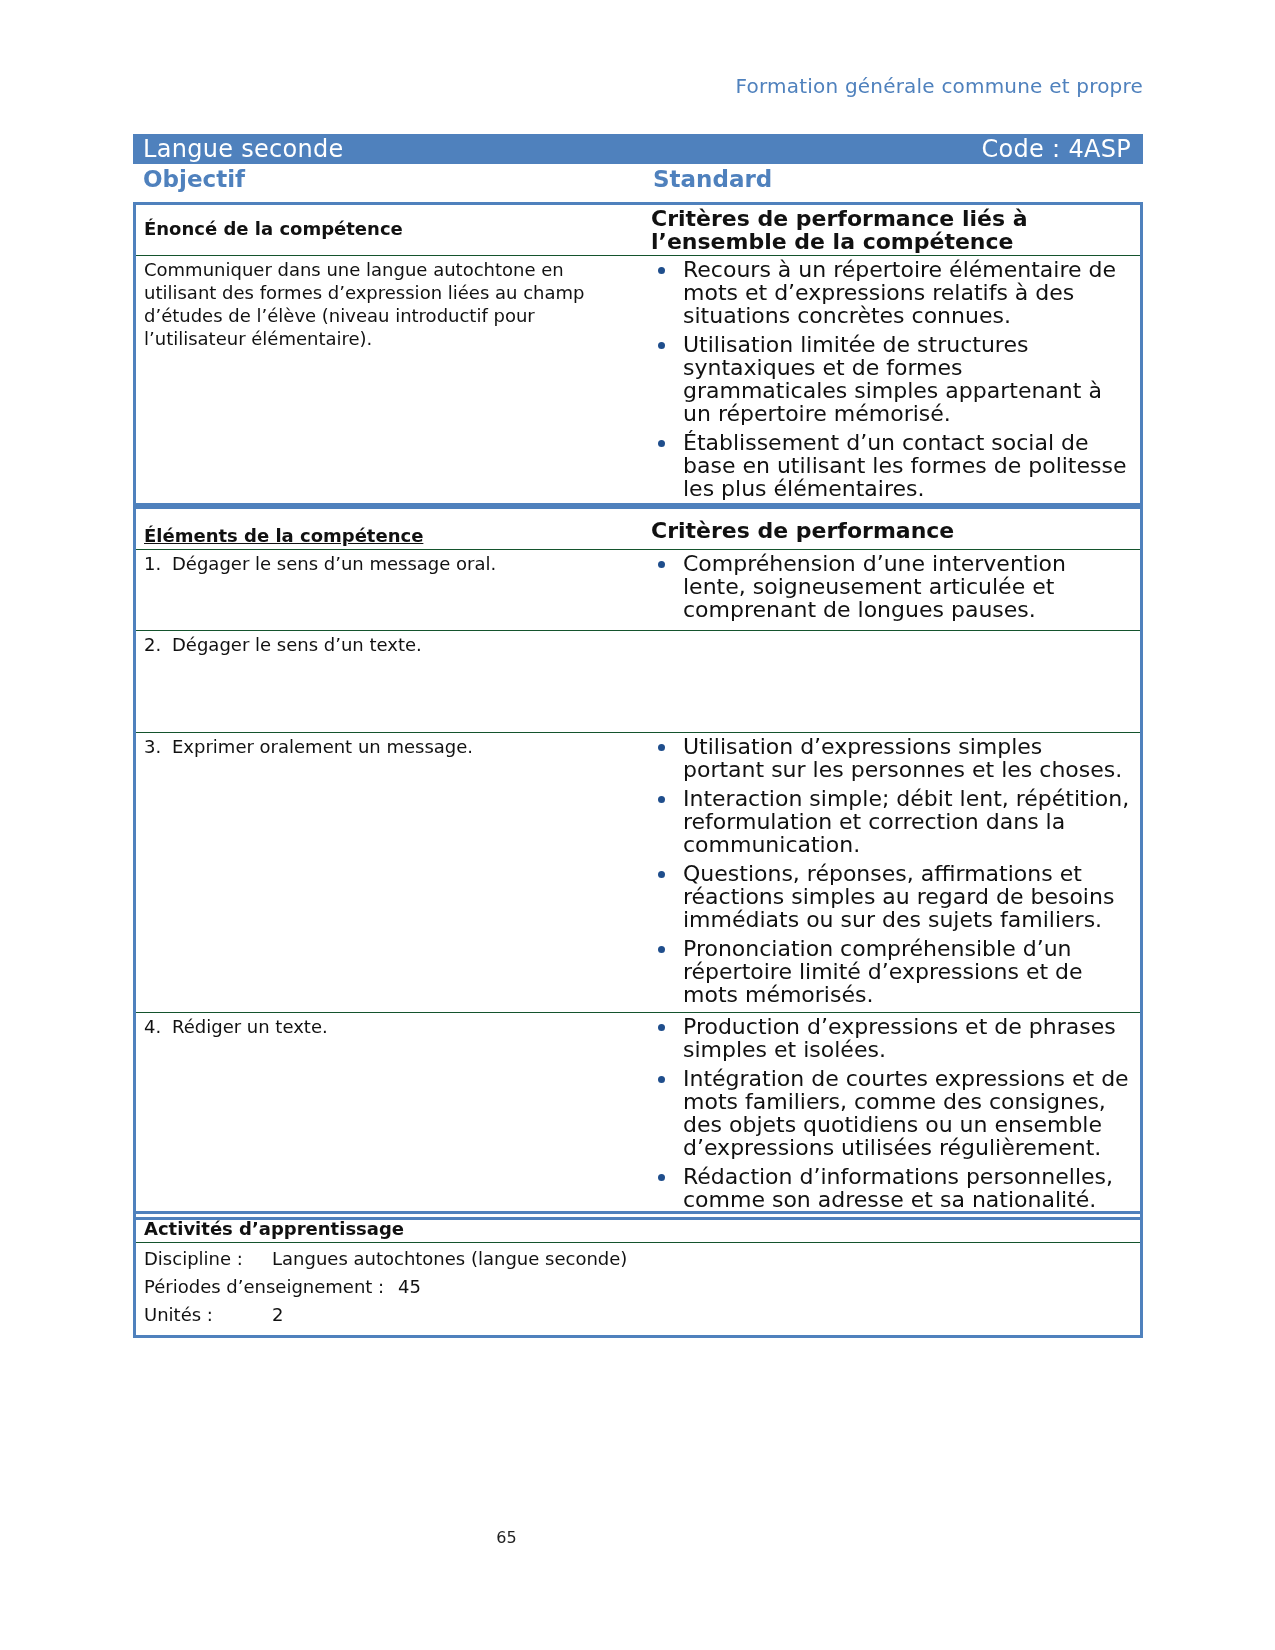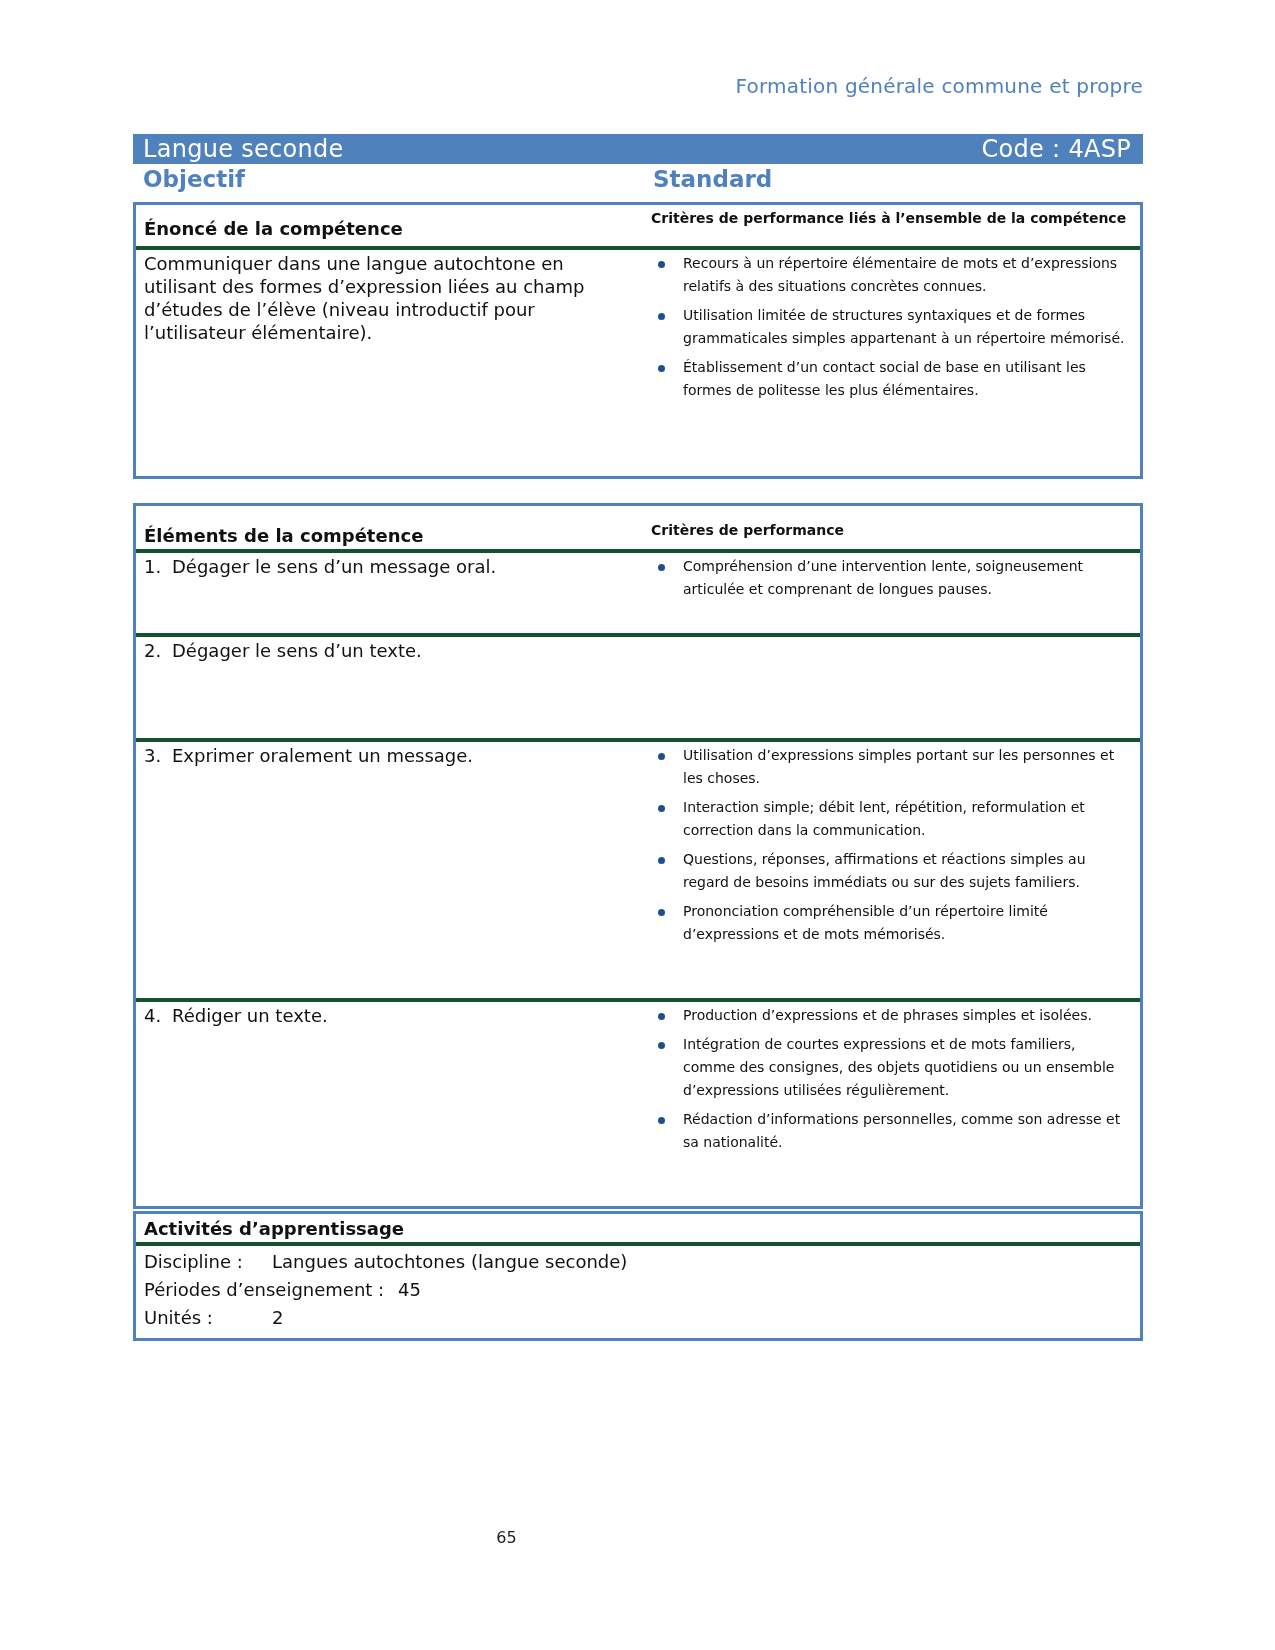--- a/index.html
+++ b/index.html
@@ -4,24 +4,24 @@
 <style>
   html, body { margin: 0; padding: 0; background: #ffffff; }
   body { width: 1275px; height: 1650px; position: relative; font-family: "DejaVu Sans", sans-serif; color: #111; }
   .page-header { position: absolute; top: 74px; right: 132px; font-size: 20px; color: #4f81bd; letter-spacing: 0.2px; }
   .bar { position: absolute; left: 133px; top: 134px; width: 1010px; height: 30px; background: #4f81bd; color: #ffffff; font-size: 24px; display: flex; justify-content: space-between; align-items: center; box-sizing: border-box; padding: 0 12px 0 10px; letter-spacing: 0.3px; }
   .heads { position: absolute; left: 133px; top: 166px; width: 1010px; height: 36px; }
   .heads span { position: absolute; top: 0; font-size: 23px; font-weight: bold; color: #4f81bd; }
   .heads .h-obj { left: 10px; }
   .heads .h-std { left: 520px; }
   .tbl { position: absolute; left: 133px; width: 1010px; box-sizing: border-box; border: 3px solid #4f81bd; }
-  .tbl .row { display: flex; border-top: 4px solid #14532d; }
+  .tbl .row { display: flex; border-top: 1px solid #14532d; }
   .tbl .row:first-child { border-top: none; }
   .tbl .cl { width: 508px; box-sizing: border-box; padding: 2px 8px 6px 8px; font-size: 18px; line-height: 23px; }
-  .tbl .cr { flex: 1; box-sizing: border-box; padding: 2px 10px 6px 7px; font-size: 14px; line-height: 23px; }
+  .tbl .cr { flex: 1; box-sizing: border-box; padding: 2px 10px 6px 7px; font-size: 22px; line-height: 23px; }
   .hdr { font-weight: bold; font-size: 18px; }
   ul.crit { list-style: none; margin: 0; padding: 0; }
   ul.crit li { position: relative; padding-left: 32px; margin-bottom: 6px; }
   ul.crit li:last-child { margin-bottom: 0; }
   ul.crit li .bul { position: absolute; left: 7px; top: 9px; width: 7px; height: 7px; border-radius: 50%; background: #1f4e8c; }
   .num { display: inline-block; width: 28px; }
   #t1 { top: 202px; }
   #t2 { top: 503px; }
   #t3 { top: 1211px; }
   .act-line { display: flex; font-size: 18px; line-height: 28px; }
@@ -54,21 +54,21 @@
         <li><span class="bul"></span><span>Recours à un répertoire élémentaire de mots et d’expressions relatifs à des situations concrètes connues.</span></li>
         <li><span class="bul"></span><span>Utilisation limitée de structures syntaxiques et de formes grammaticales simples appartenant à un répertoire mémorisé.</span></li>
         <li><span class="bul"></span><span>Établissement d’un contact social de base en utilisant les formes de politesse les plus élémentaires.</span></li>
       </ul>
     </div>
   </div>
 </div>
 
 <div class="tbl" id="t2">
   <div class="row">
-    <div class="cl hdr" style="padding-top:18px;padding-bottom:2px;">Éléments de la compétence</div>
+    <div class="cl hdr" style="padding-top:18px;padding-bottom:2px;text-decoration:underline;">Éléments de la compétence</div>
     <div class="cr hdr" style="padding-top:13px;padding-bottom:2px;">Critères de performance</div>
   </div>
 
   <div class="row" style="min-height:80px;">
     <div class="cl"><span class="num">1.</span><span>Dégager le sens d’un message oral.</span></div>
     <div class="cr">
       <ul class="crit">
         <li><span class="bul"></span><span>Compréhension d’une intervention lente, soigneusement articulée et comprenant de longues pauses.</span></li>
       </ul>
     </div>

